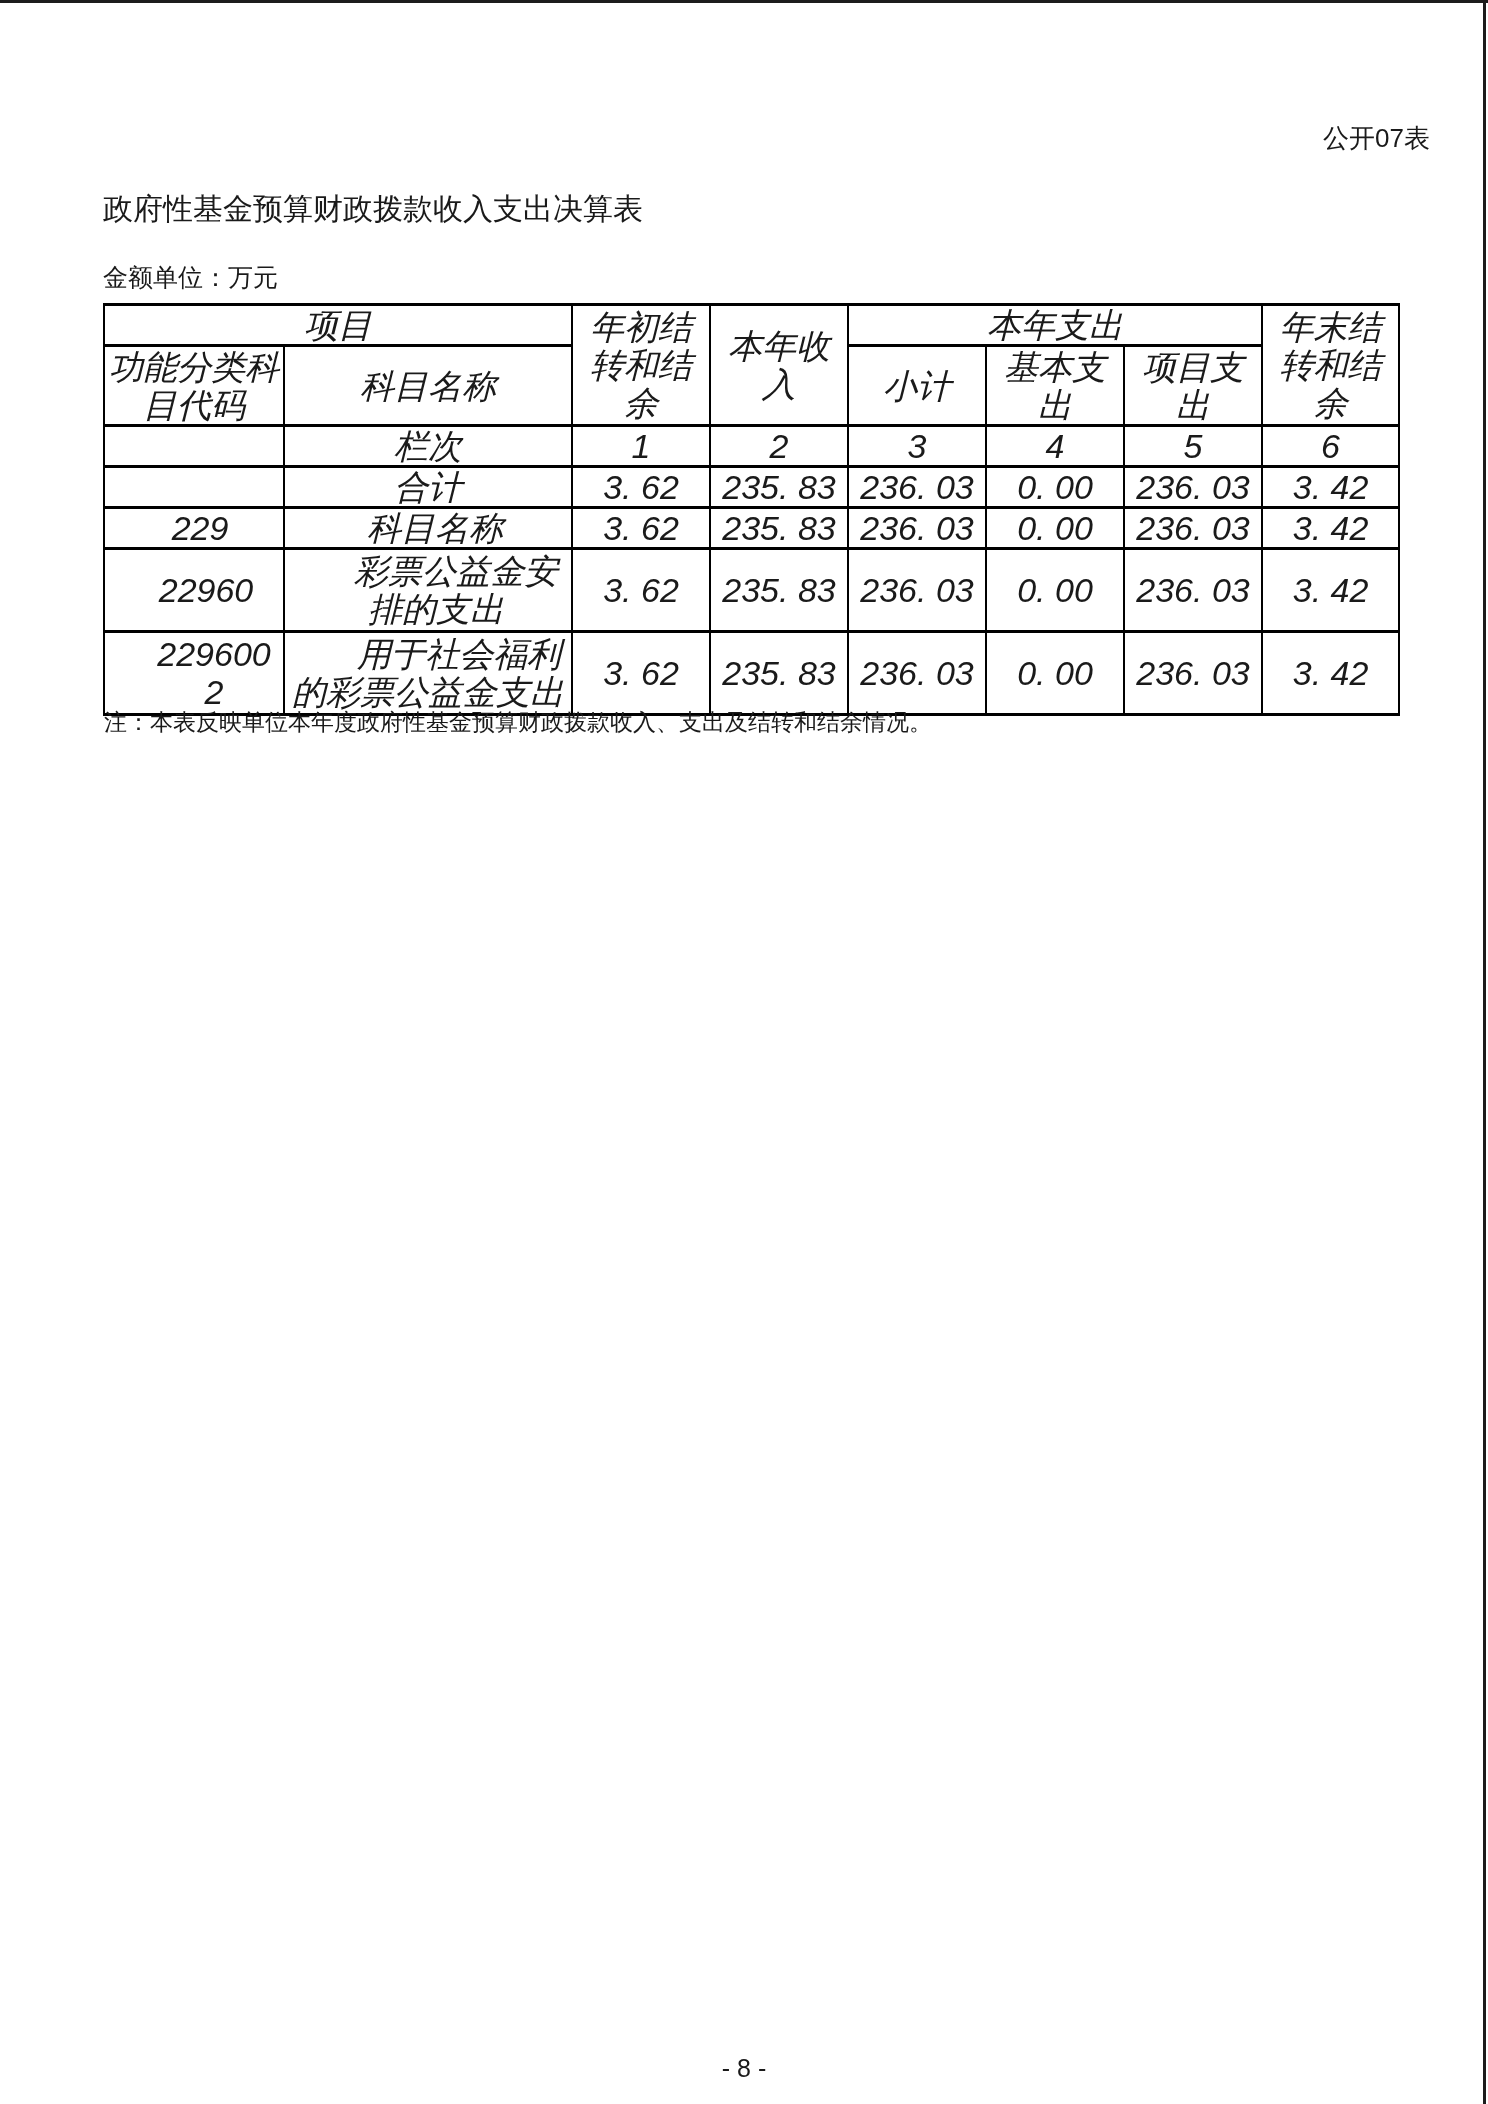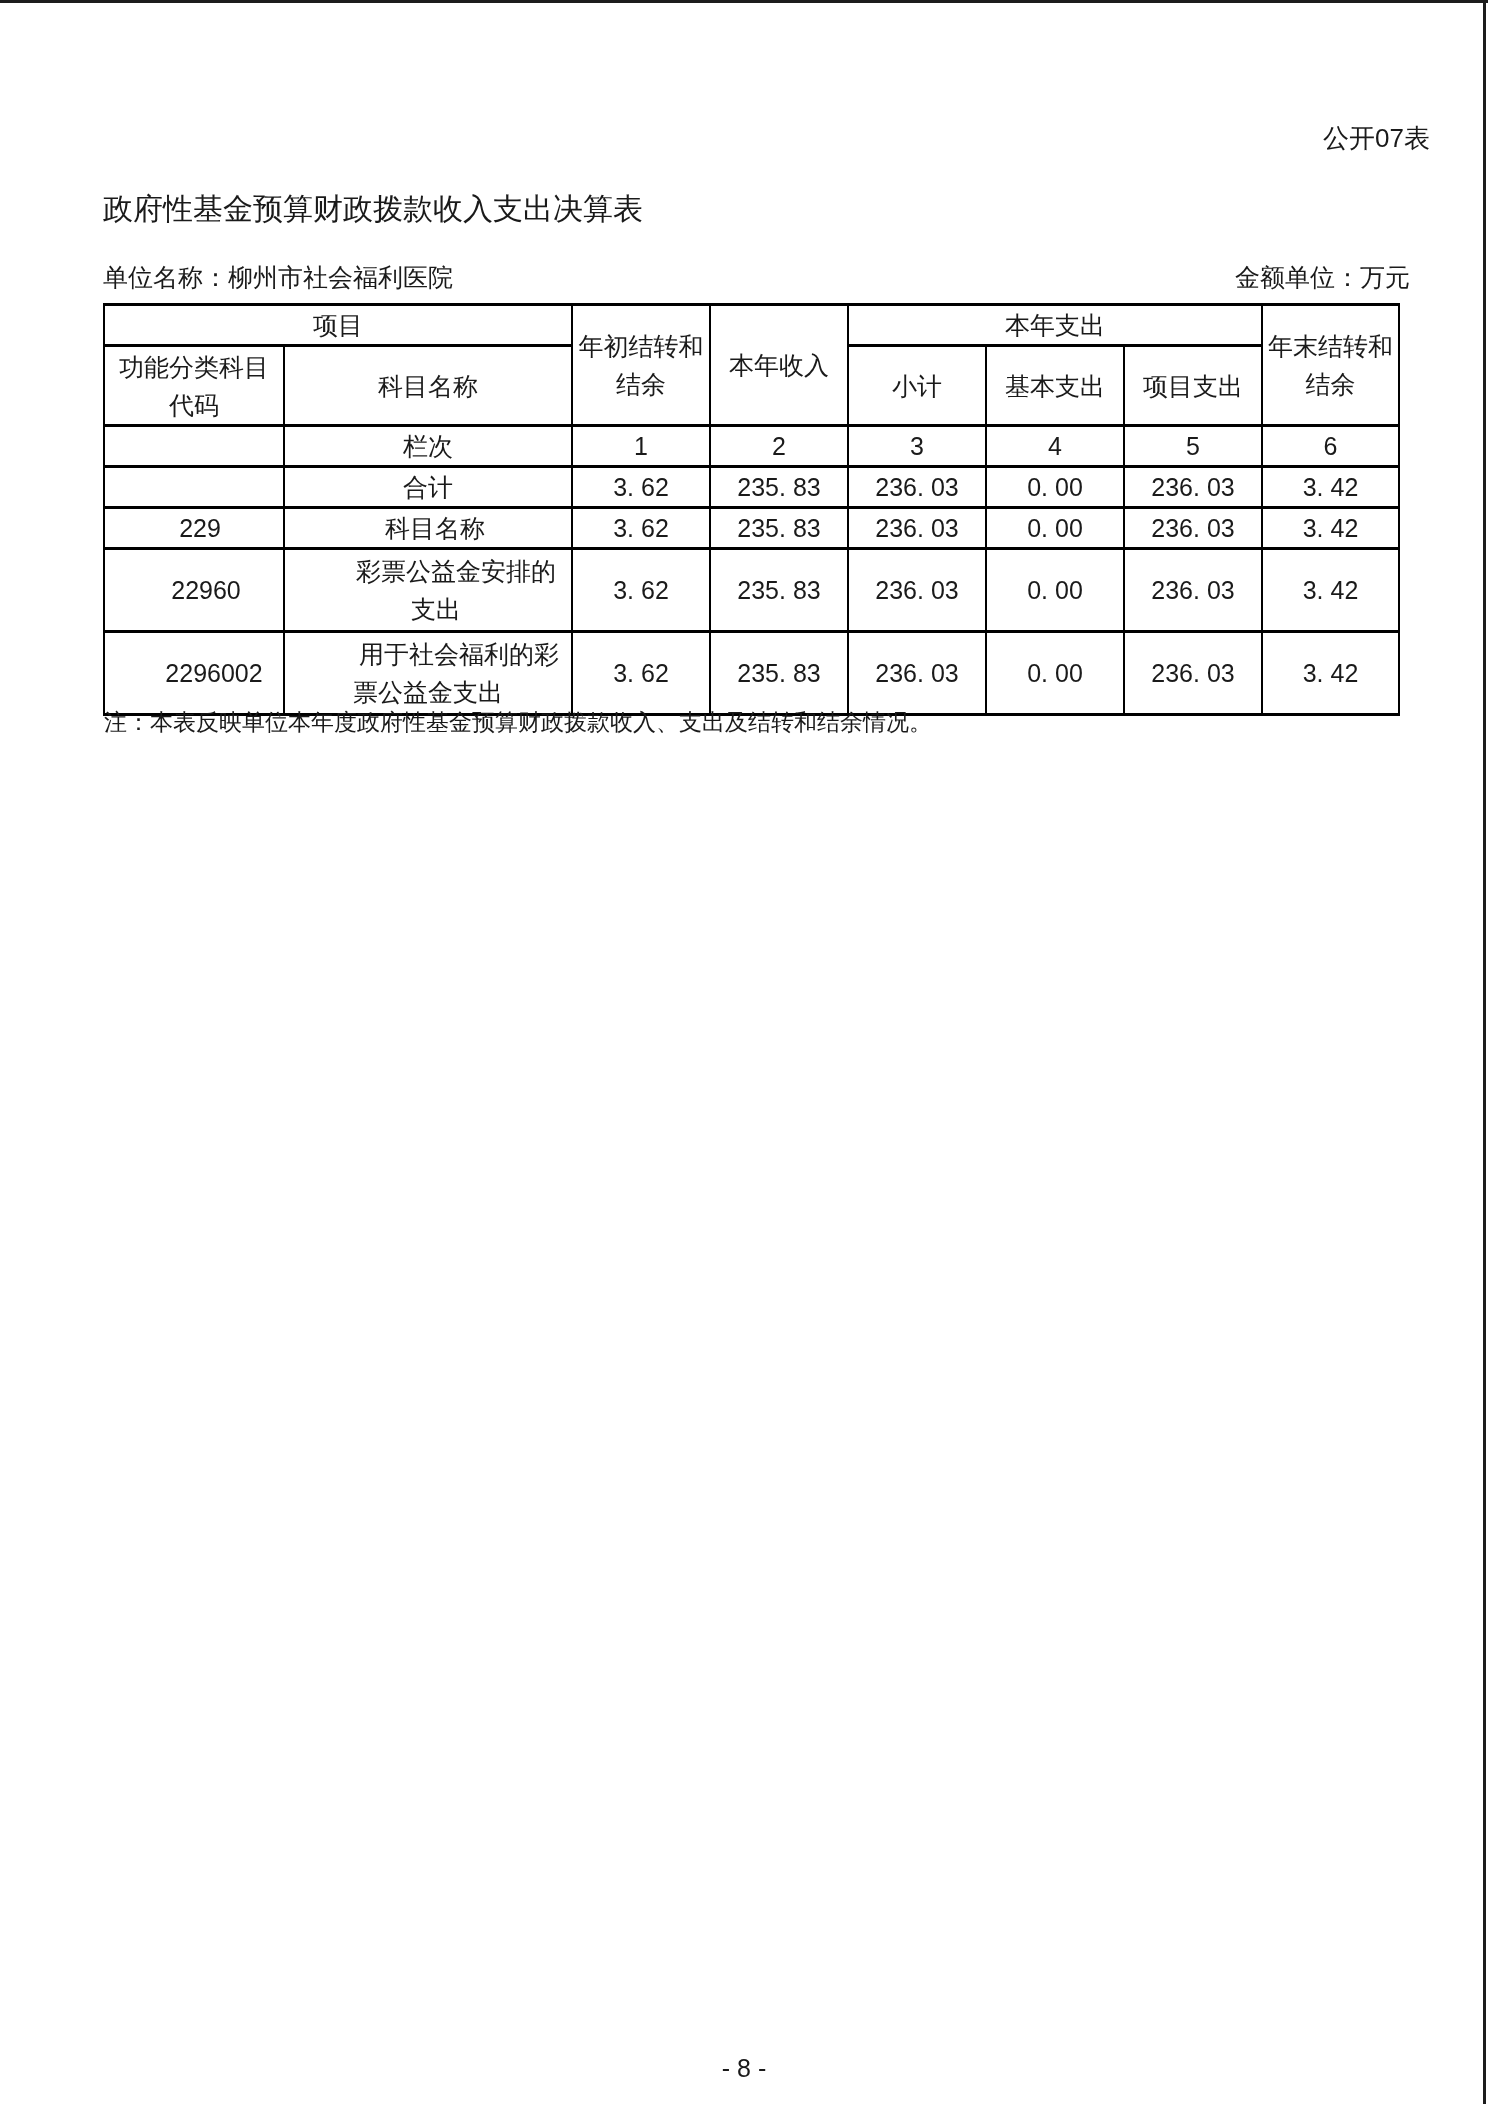--- a/index.html
+++ b/index.html
@@ -29,21 +29,22 @@
   }
   .info-row {
     position: absolute; top: 259px; left: 103px; width: 1307px;
     display: flex; justify-content: space-between;
     font-size: 25px; line-height: 36px;
   }
   table.fin {
     position: absolute; top: 303px; left: 103px;
     width: 1295px;
     border-collapse: collapse; table-layout: fixed;
-    font-size: 25px;
+    font-size: 34px;
+    font-style: italic;
   }
   table.fin td, table.fin th {
     border: 2px solid #000;
     border-top-width: 3px; border-bottom-width: 3px;
     font-weight: normal;
     vertical-align: middle;
     text-align: center;
     line-height: 38px;
     padding: 0 4px;
     overflow: hidden;
@@ -78,21 +79,20 @@
 <body>
 
 <div class="edge-top"></div>
 <div class="edge-right"></div>
 
 <div class="doc-tag">公开07表</div>
 
 <div class="doc-title">政府性基金预算财政拨款收入支出决算表</div>
 
 <div class="info-row">
-  <span>单位名称：柳州市社会福利医院</span>
   <span>金额单位：万元</span>
 </div>
 
 <table class="fin">
   <colgroup>
     <col style="width:180px">
     <col style="width:288px">
     <col style="width:138px">
     <col style="width:138px">
     <col style="width:138px">

